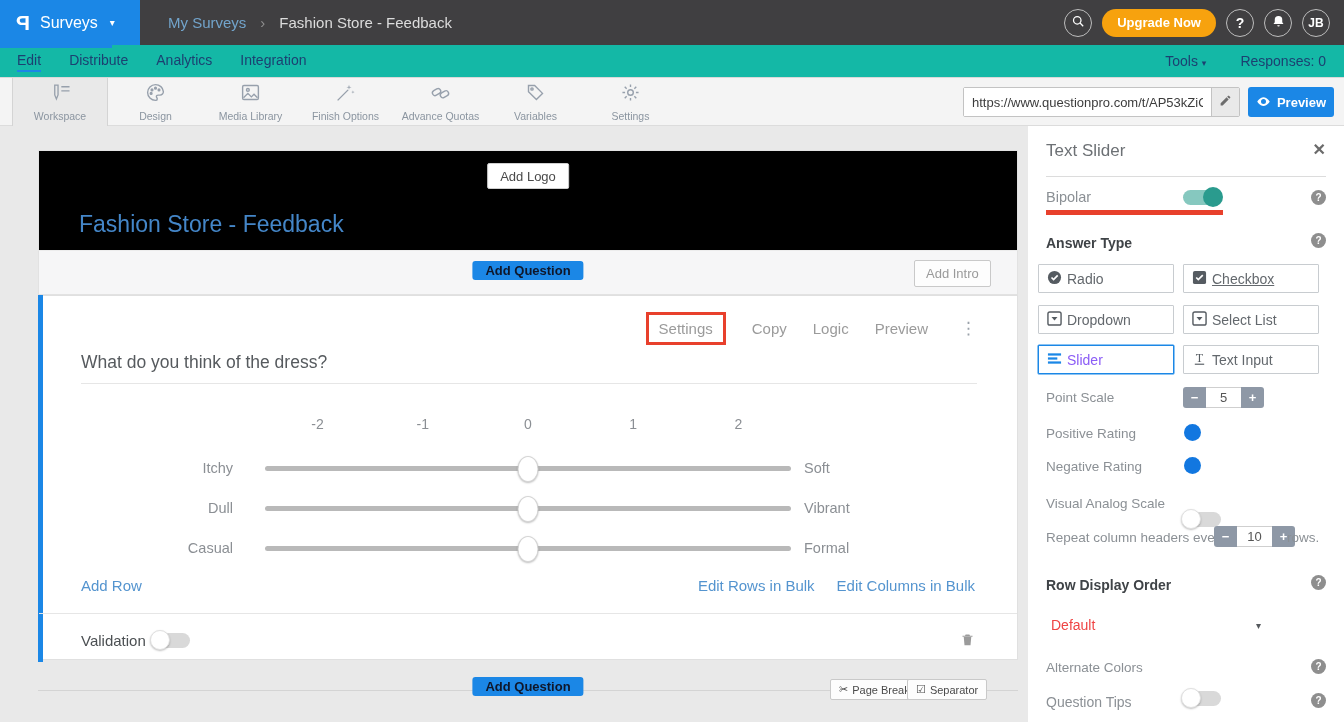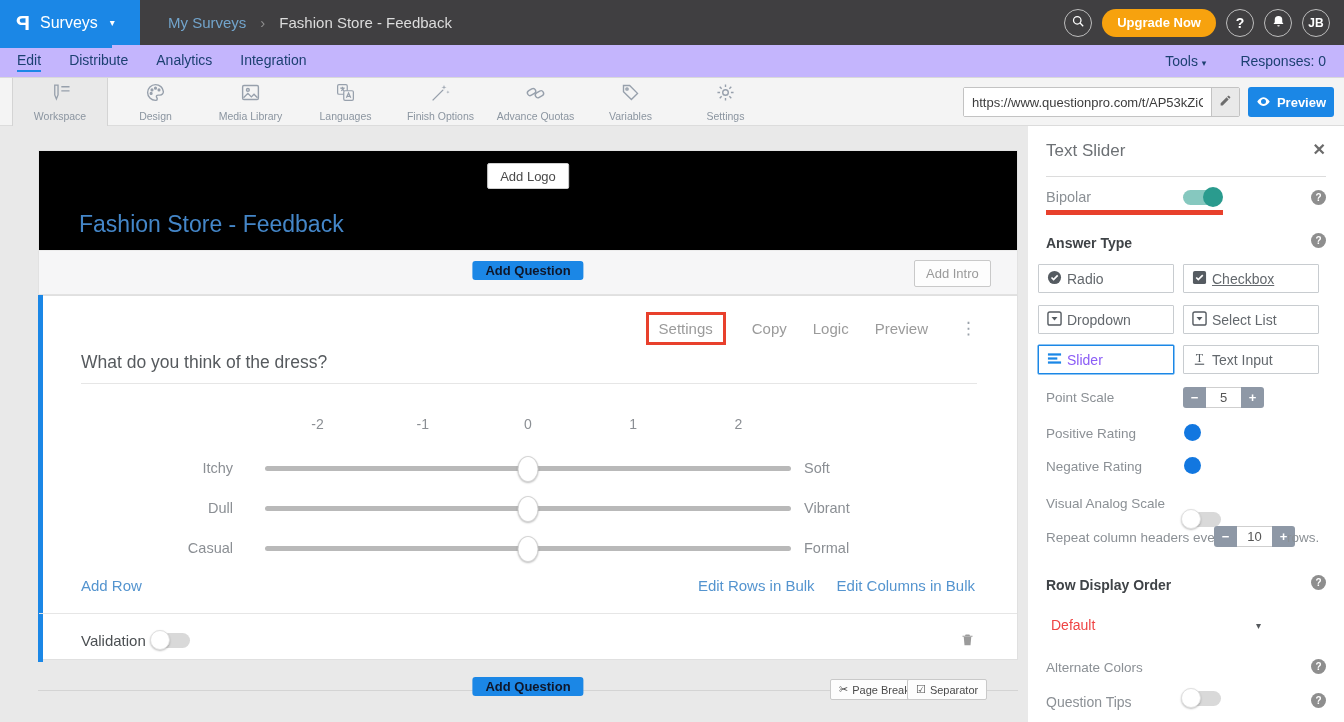--- a/index.html
+++ b/index.html
@@ -16,21 +16,21 @@
   .crumbs { display:flex; align-items:center; gap:14px; margin-left:28px; font-size:15px; }
   .crumb-link { color:#72a4cb; cursor:pointer; }
   .crumb-sep { color:#8f8f8f; font-size:15px; }
   .crumb-cur { color:#dcdcdc; }
   .top-right { margin-left:auto; display:flex; align-items:center; gap:10px; padding-right:14px; }
   .circ { width:28px; height:28px; border-radius:50%; border:1px solid #bdbdbd; color:#fff; display:flex; align-items:center; justify-content:center; font-size:14px; font-weight:bold; cursor:pointer; }
   .circ svg { width:15px; height:15px; }
   .upgrade { height:28px; padding:0 15px; border:none; border-radius:14px; background:#f7a20e; color:#fff; font-size:13px; font-weight:bold; cursor:pointer; font-family:inherit; }
 
   
-  .subnav { position:absolute; left:0; top:45px; width:1344px; height:33px; background:#c4b5fd; border-bottom:1px solid #d9d9d9; display:flex; align-items:center; }
+  .subnav { position:absolute; left:0; top:45px; width:1344px; height:33px; background:#14b8a6; border-bottom:1px solid #d9d9d9; display:flex; align-items:center; }
   .subnav .topstrip { position:absolute; left:0; top:0; width:112px; height:3px; background:#1b87e6; }
   .tabs { display:flex; gap:28px; margin-left:17px; }
   .tab { font-size:14px; color:#1c4071; cursor:pointer; padding:2px 0; }
   .tab.active { border-bottom:2px solid #1b87e6; font-weight:bold; font-weight:normal; }
   .subnav-right { margin-left:auto; display:flex; align-items:center; gap:34px; padding-right:18px; font-size:14px; color:#1c4071; }
   .tools { cursor:pointer; }
   .tools .car { font-size:9px; }
 
   
   .toolbar { position:absolute; left:0; top:78px; width:1344px; height:48px; background:#f4f4f4; border-bottom:1px solid #dcdcdc; display:flex; }
@@ -195,29 +195,20 @@
   </div>
   <div class="titem">
     <span><svg viewBox="0 0 24 24" fill="none" stroke="#97a0ac" stroke-width="1.6">
           <rect x="3" y="4" width="18" height="16" rx="1.5"></rect>
           <circle cx="9" cy="9" r="1.6"></circle>
           <path d="M4 18l5-5 4 4 3-3 4 4"></path>
         </svg></span>
     <span class="tlabel">Media Library</span>
   </div>
   <div class="titem">
-    <span><svg viewBox="0 0 24 24" fill="none" stroke="#97a0ac" stroke-width="1.4">
-          <rect x="3" y="3" width="11" height="11" rx="1.5"></rect>
-          <path d="M6 7h5M8.5 5.5v1.5M7 10c1.5-.5 3-1.8 3.5-3M10.5 10C9.5 9.3 8 8 7.5 7"></path>
-          <rect x="10" y="10" width="11" height="11" rx="1.5" fill="#f4f4f4"></rect>
-          <path d="M13 18l2.5-5.5L18 18M13.8 16.3h3.4"></path>
-        </svg></span>
-    <span class="tlabel">Languages</span>
-  </div>
-  <div class="titem">
     <span><svg viewBox="0 0 24 24" fill="none" stroke="#97a0ac" stroke-width="1.6">
           <path d="M3 21L15 9"></path>
           <path d="M16 3l.6 2.4L19 6l-2.4.6L16 9l-.6-2.4L13 6l2.4-.6L16 3z" fill="#97a0ac" stroke="none"></path>
           <path d="M20.5 9.5l.4 1.6 1.6.4-1.6.4-.4 1.6-.4-1.6-1.6-.4 1.6-.4.4-1.6z" fill="#97a0ac" stroke="none"></path>
         </svg></span>
     <span class="tlabel">Finish Options</span>
   </div>
   <div class="titem">
     <span><svg viewBox="0 0 24 24" fill="none" stroke="#97a0ac" stroke-width="1.6">
           <rect x="2.5" y="8.5" width="10" height="6" rx="3" transform="rotate(-30 7.5 11.5)"></rect>

